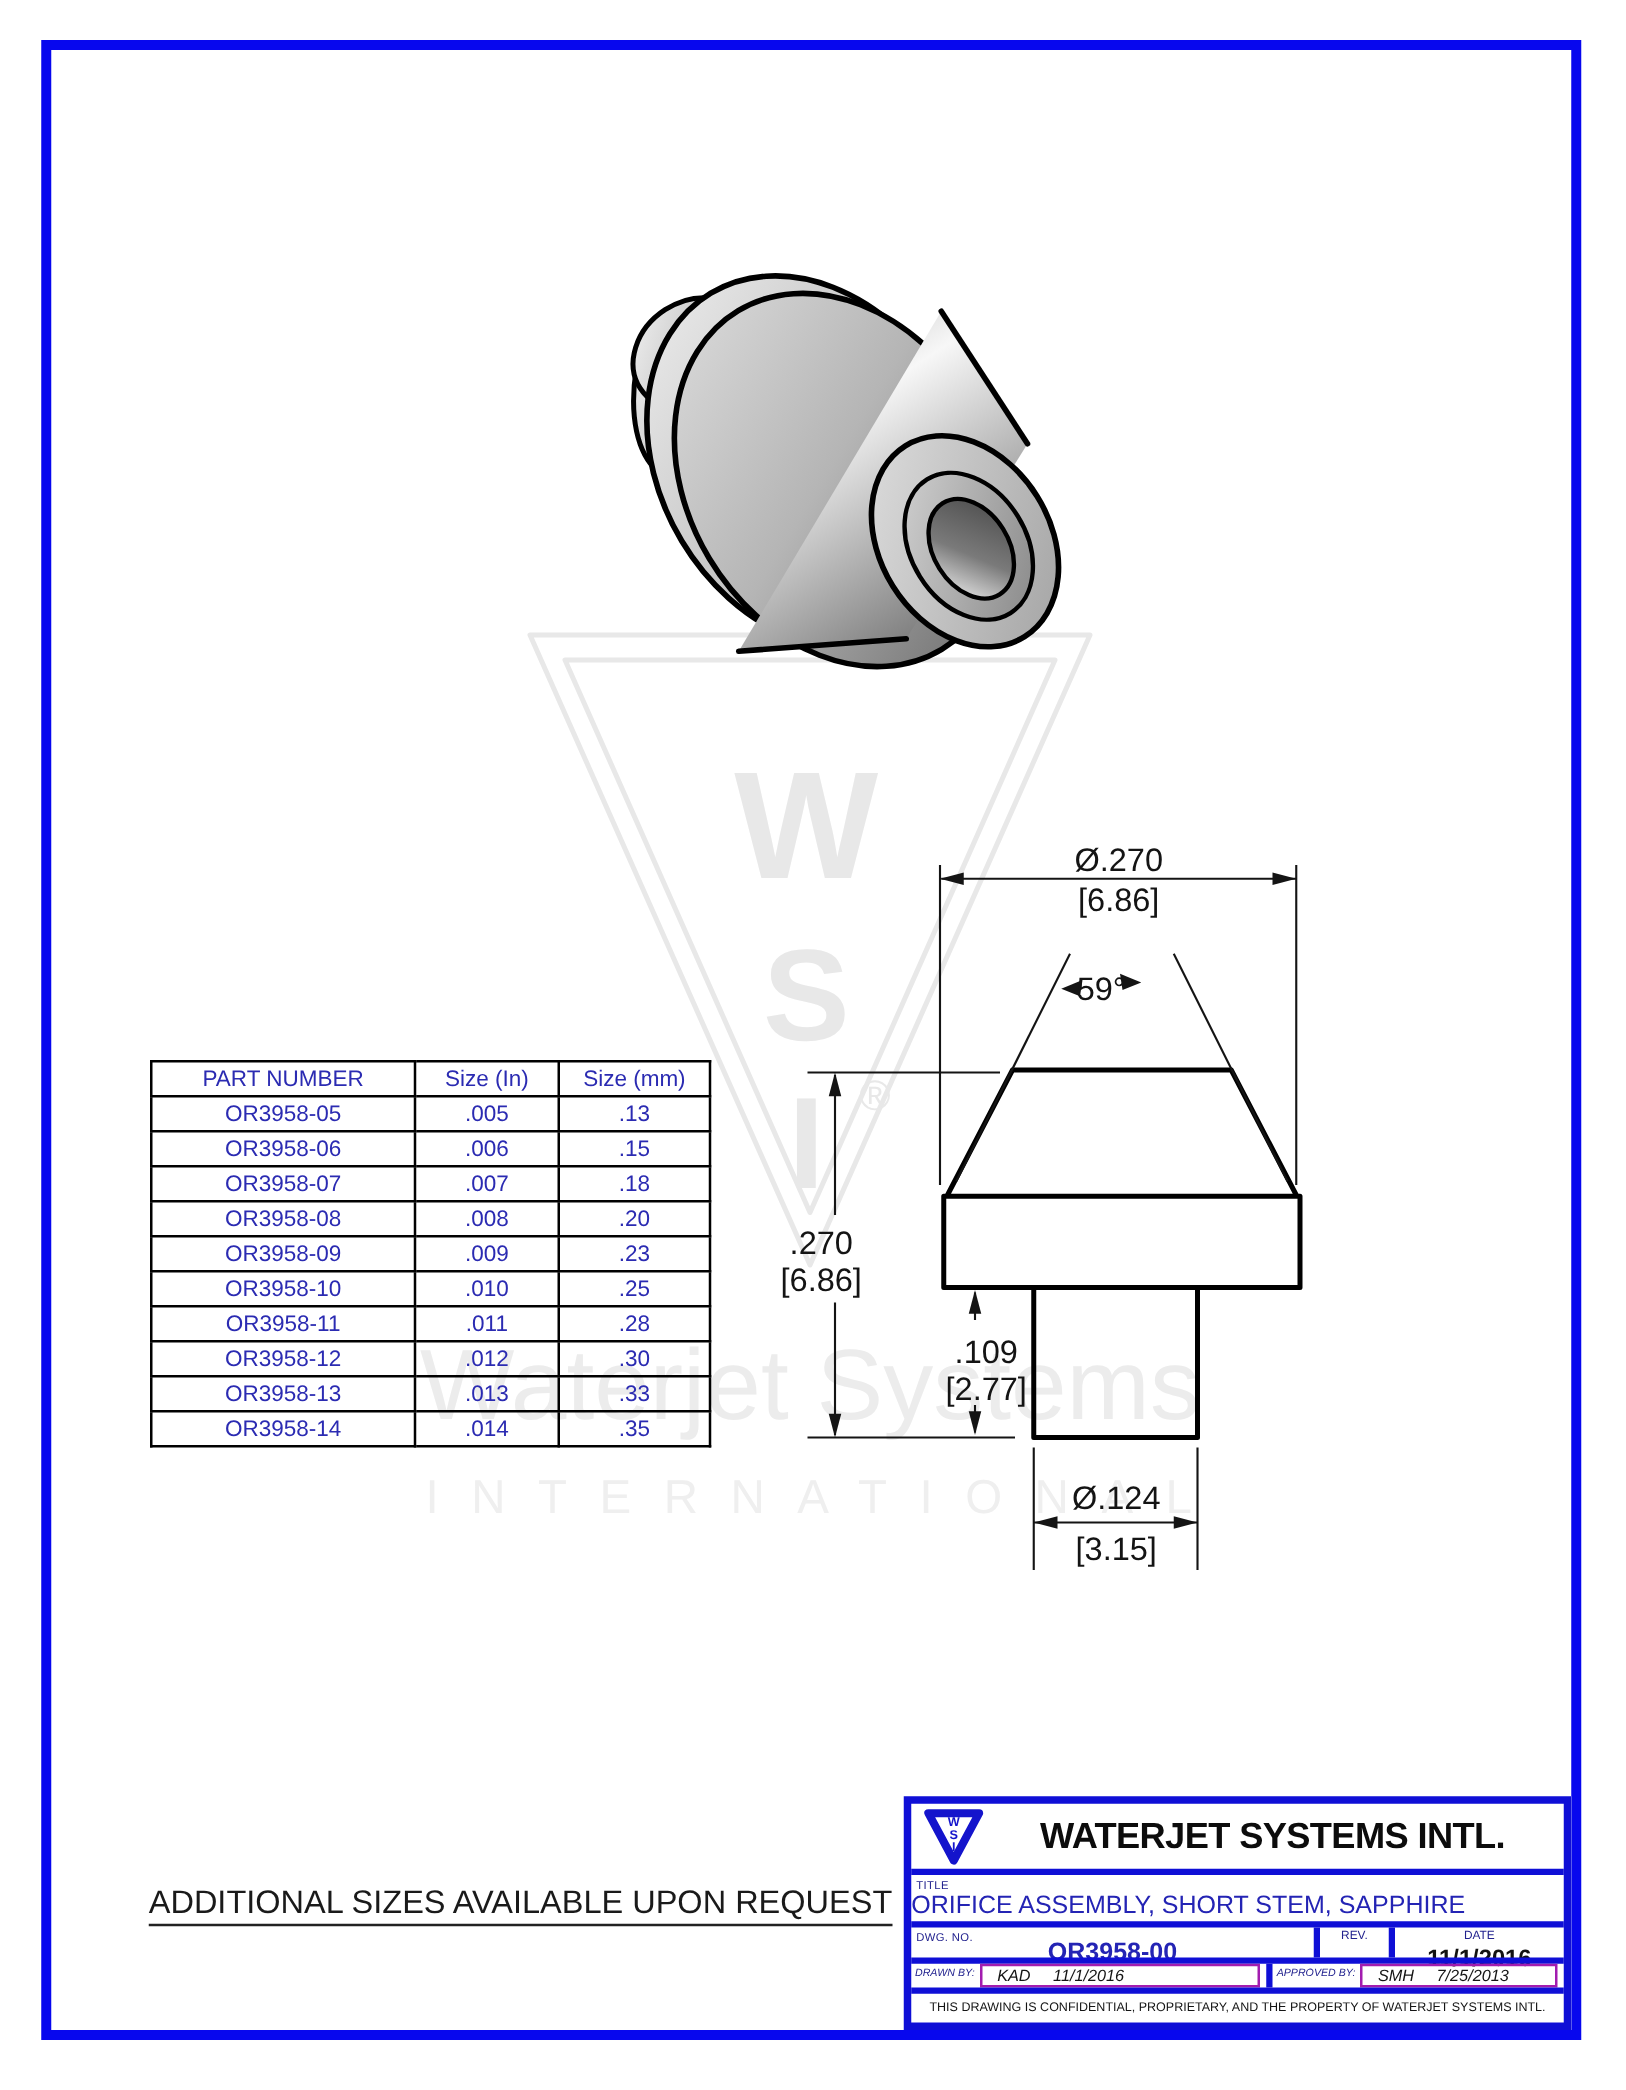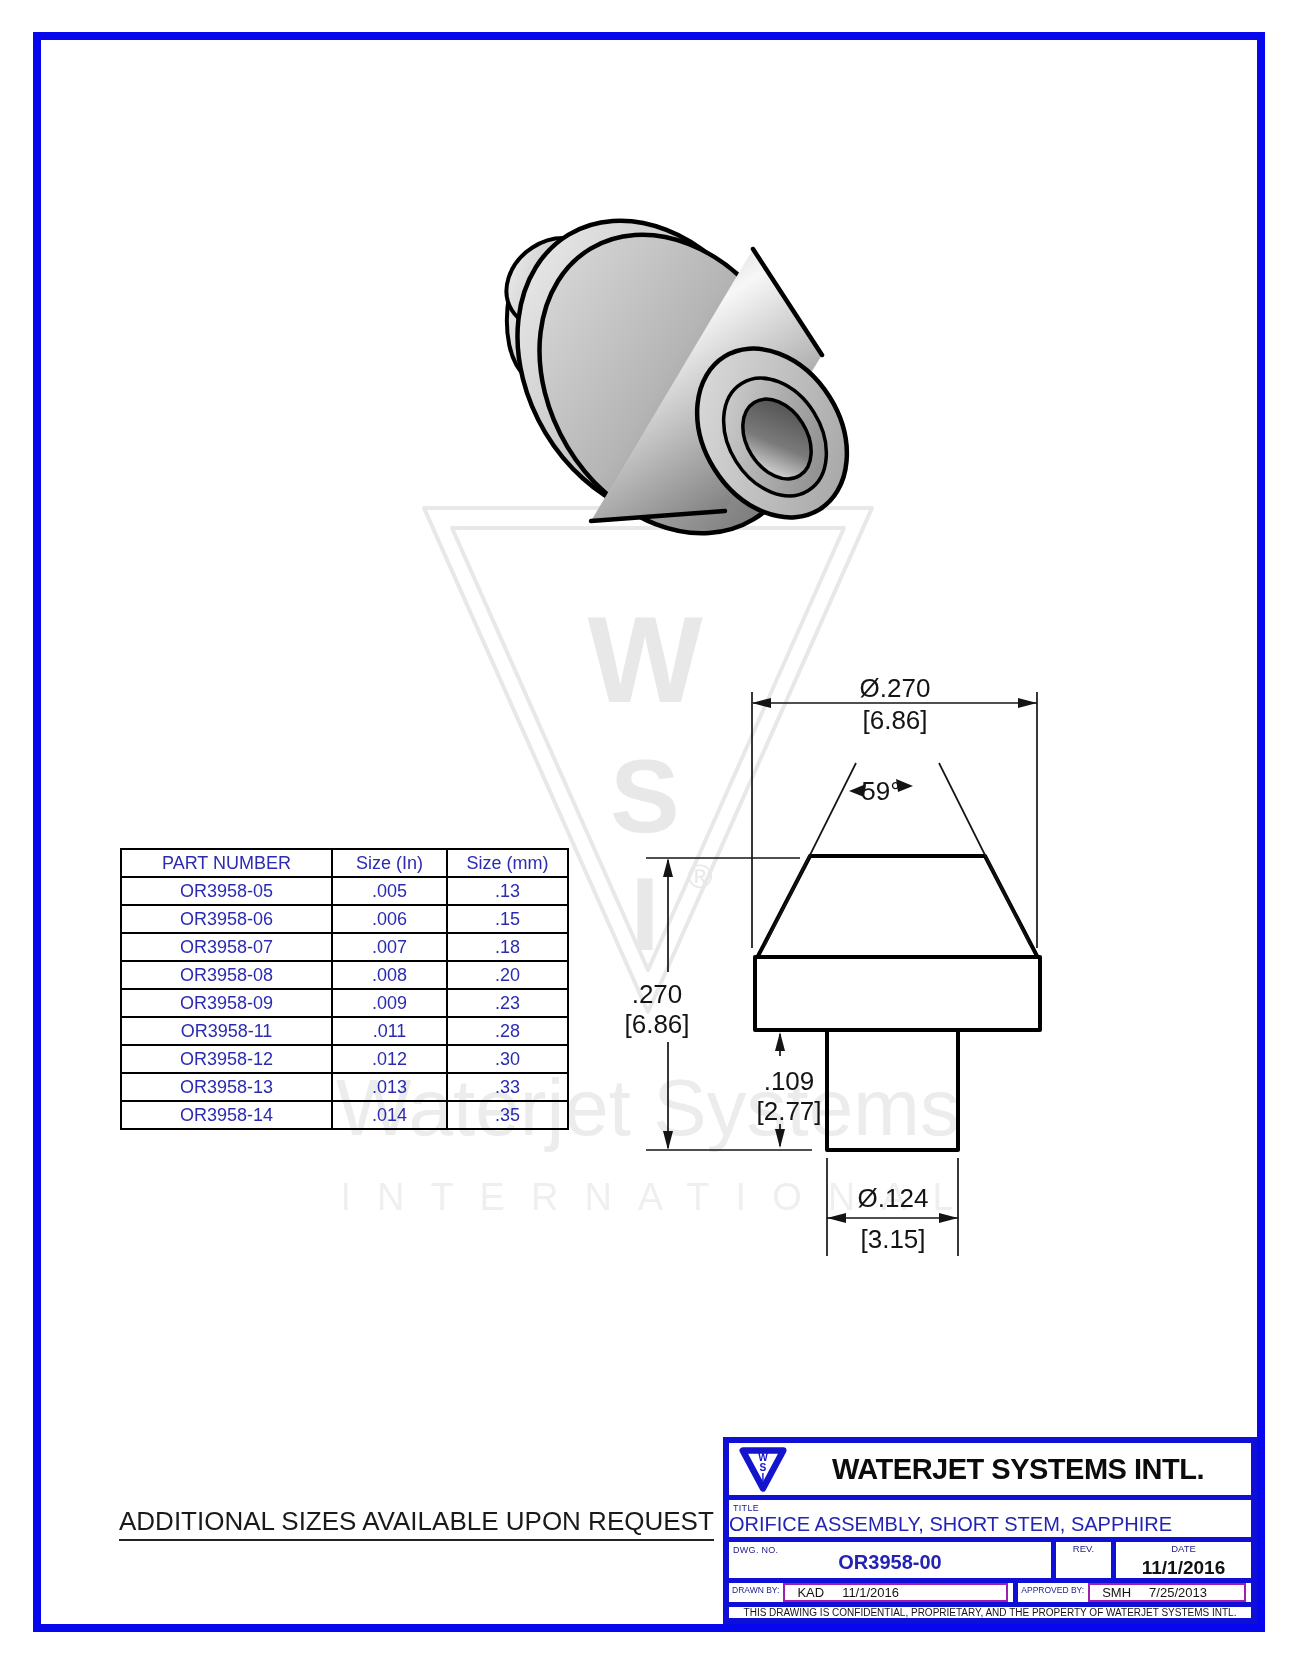--- a/index.html
+++ b/index.html
@@ -48,30 +48,30 @@
     flex:1;text-align:center;font-size:29px;font-weight:bold;color:#0c0c0c;
     letter-spacing:-0.5px;padding-right:6px;
   }
   .tb-title-row{height:42px;}
   .tb-label{
     position:absolute;top:3px;left:4px;font-size:9px;color:#22228e;letter-spacing:.3px;
   }
   .tb-title-val{
     color:#2424b4;font-size:20px;padding-top:13px;white-space:nowrap;
   }
-  .tb-dwg-row{height:41px;display:flex;}
+  .tb-dwg-row{height:29px;display:flex;}
   .tb-cell{position:relative;box-sizing:border-box;}
   .tb-cell + .tb-cell{border-left:5px solid #0f0fd6;}
   .tb-dwg-cell{flex:1;}
   .tb-dwg-val{text-align:center;color:#2424b4;font-size:20px;font-weight:bold;padding-top:9px;}
   .tb-rev-cell{width:60px;}
   .tb-date-cell{width:140px;}
   .tb-label-c{display:block;text-align:center;font-size:9.5px;color:#22228e;padding-top:1px;}
   .tb-date-val{text-align:center;color:#121212;font-size:19px;font-weight:600;padding-top:3px;}
-  .tb-drawn-row{height:24px;display:flex;}
+  .tb-drawn-row{height:24px;display:flex;font-style:italic;}
   .tb-sign-cell{display:flex;align-items:center;}
   .tb-drawn-cell{flex:11;}
   .tb-appr-cell{flex:9;}
   .tb-sign-label{font-size:8.5px;color:#22228e;margin:0 4px 0 3px;white-space:nowrap;align-self:flex-start;padding-top:2px;}
   .tb-sign-box{
     flex:1;border:2px solid #a21caf;height:15px;margin:2px 5px 2px 0;
     display:flex;align-items:flex-start;font-size:13px;color:#141414;gap:18px;padding-left:12px;
     white-space:nowrap;
   }
   .tb-note-row{flex:1;display:flex;align-items:center;justify-content:center;}
@@ -179,20 +179,25 @@
       </tr>
       <tr>
         <td>OR3958-08</td>
         <td>.008</td>
         <td>.20</td>
       </tr>
       <tr>
         <td>OR3958-09</td>
         <td>.009</td>
         <td>.23</td>
+      </tr>
+      <tr>
+        <td>OR3958-10</td>
+        <td>.010</td>
+        <td>.25</td>
       </tr>
       <tr>
         <td>OR3958-11</td>
         <td>.011</td>
         <td>.28</td>
       </tr>
       <tr>
         <td>OR3958-12</td>
         <td>.012</td>
         <td>.30</td>

